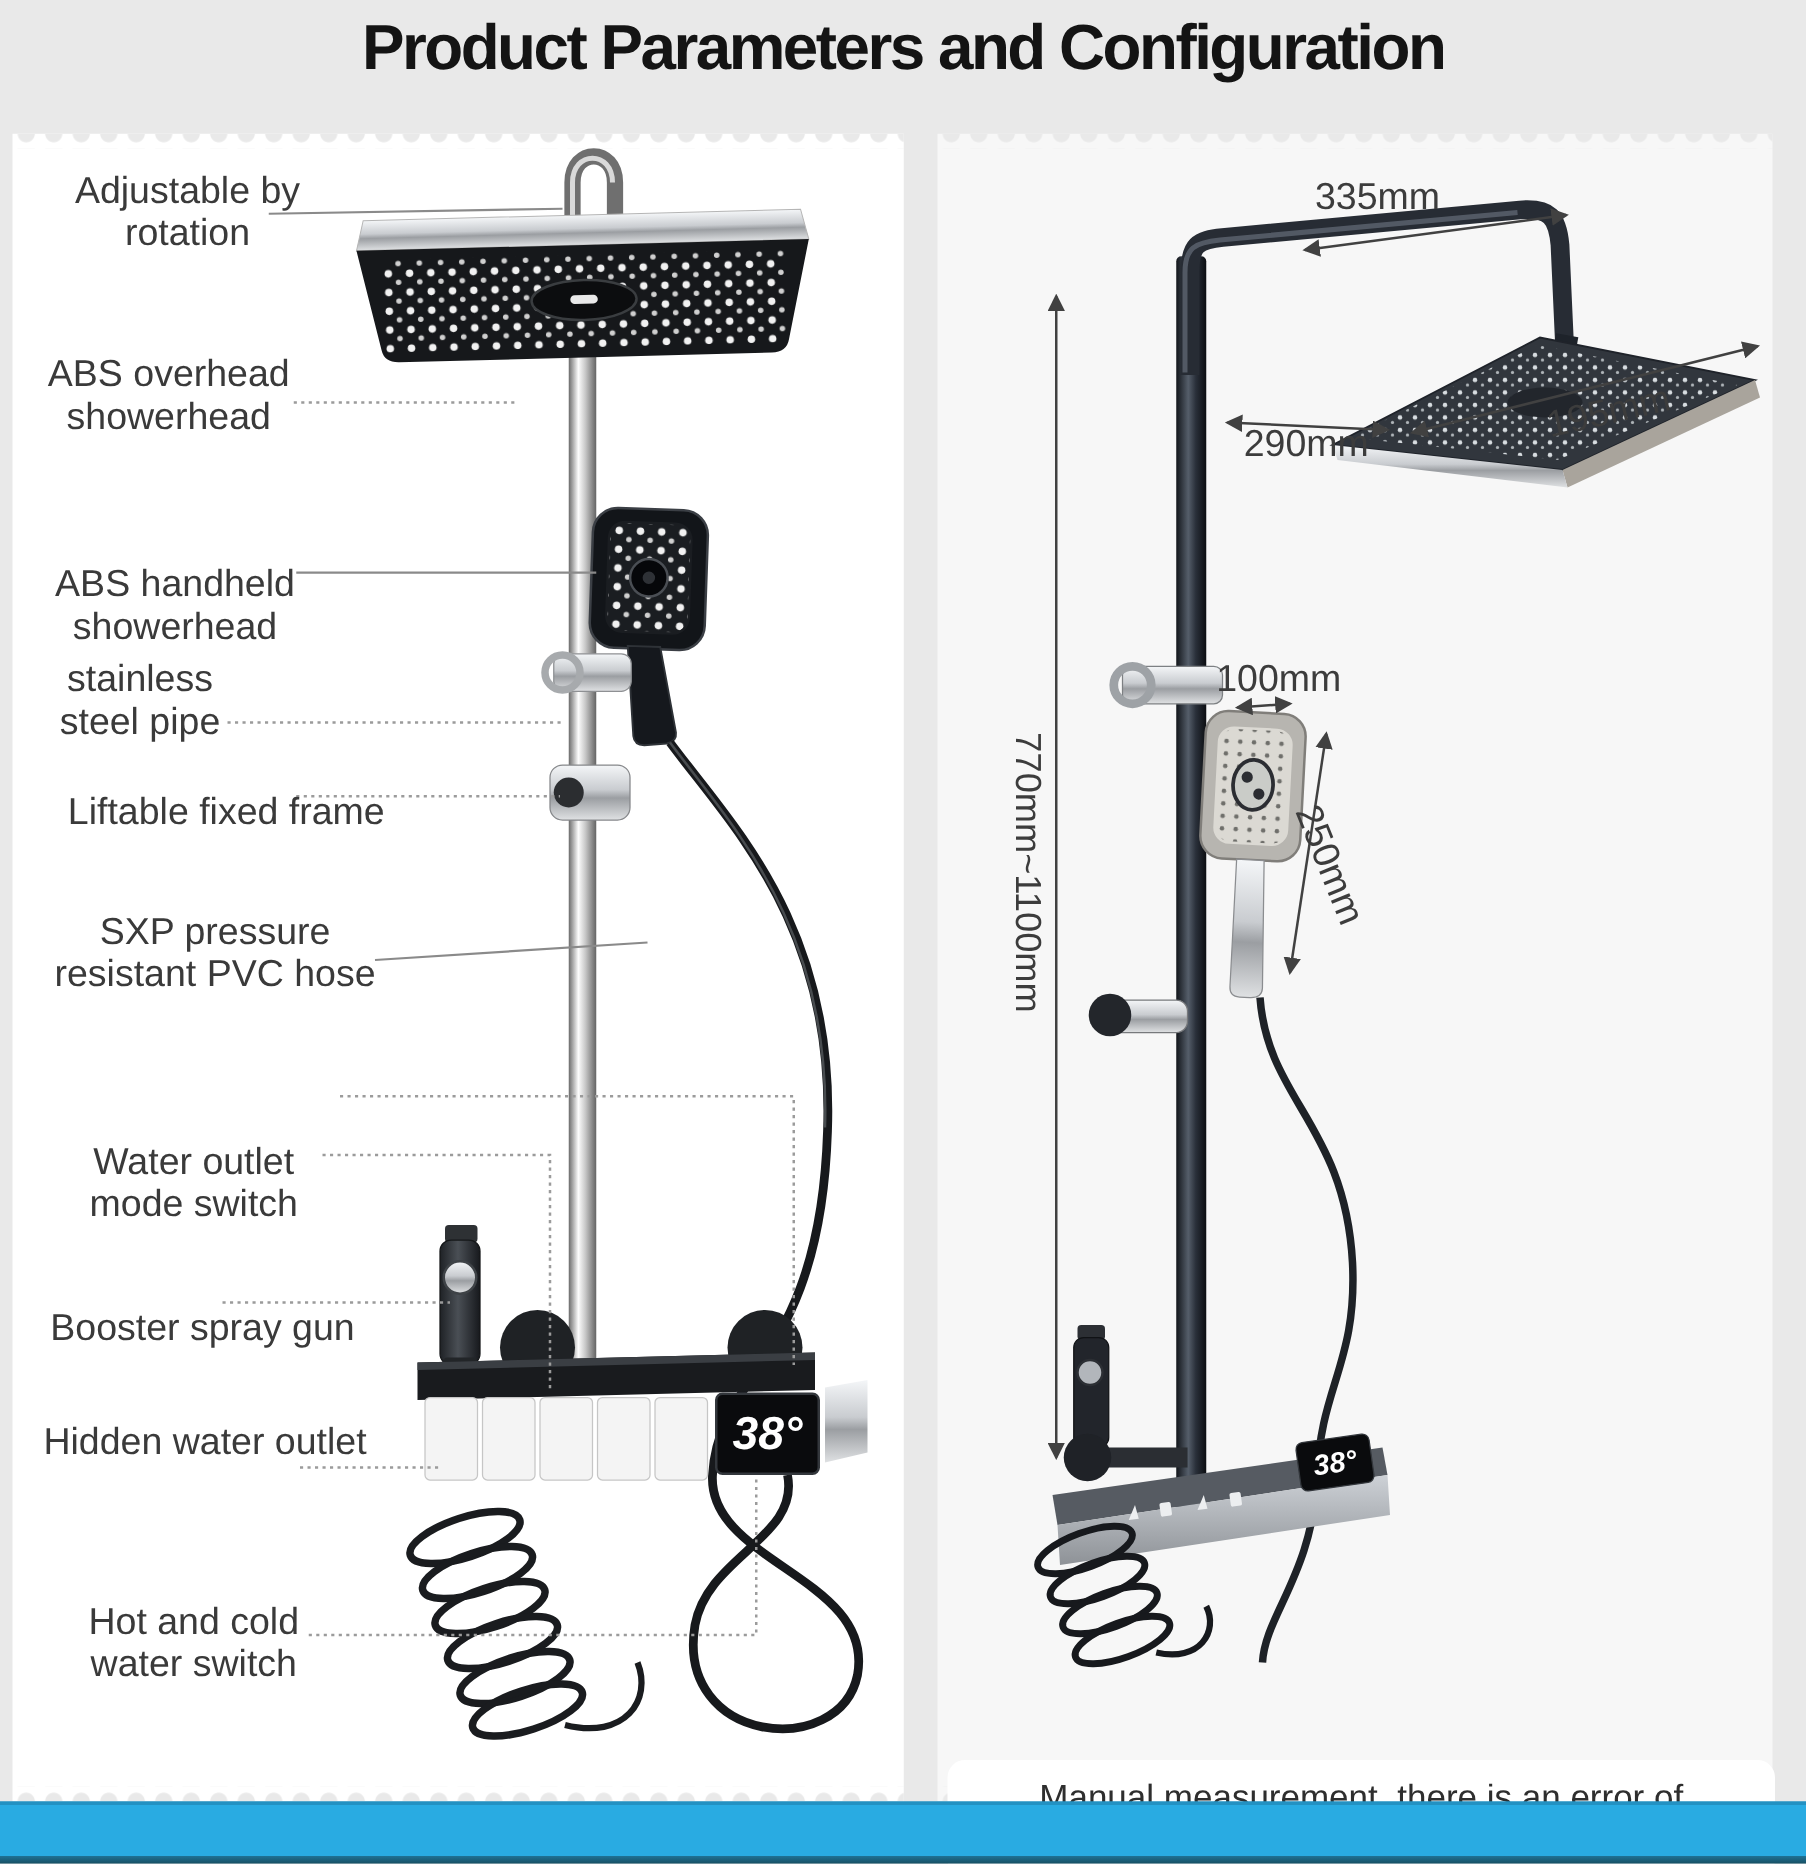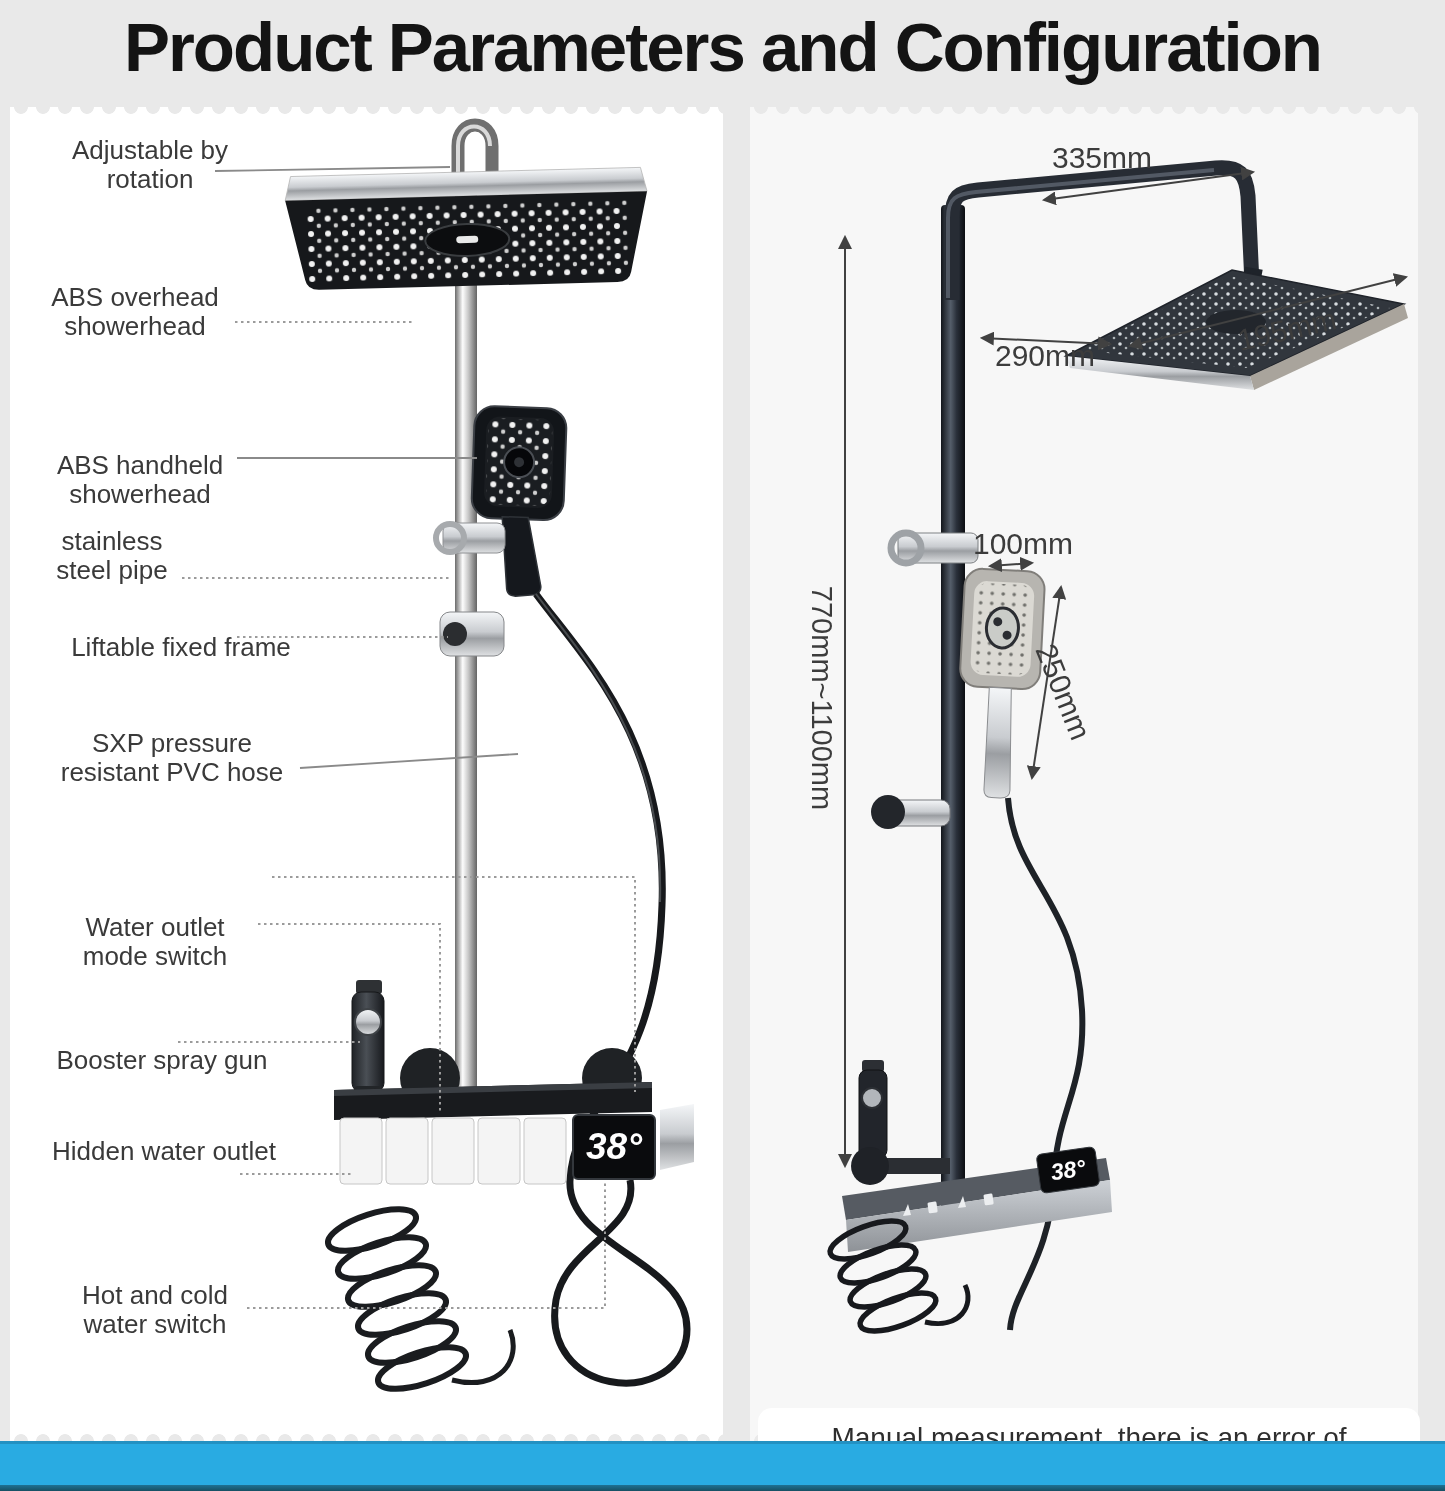--- a/index.html
+++ b/index.html
@@ -1,31 +1,31 @@
 <!DOCTYPE html>
 <html><head>
 <meta charset="utf-8">
 <style>
   html,body{margin:0;padding:0;}
   body{width:1445px;height:1491px;background:#e9e9e9;font-family:"Liberation Sans",sans-serif;overflow:hidden;}
   .stage{position:relative;width:1445px;height:1491px;}
   .page-title{position:absolute;top:8px;left:0;width:1445px;text-align:center;
-    font-size:69px;font-weight:bold;color:#141414;letter-spacing:-2px;white-space:nowrap;}
+    font-size:51px;font-weight:bold;color:#141414;letter-spacing:-2px;white-space:nowrap;}
   .panel{position:absolute;top:107px;height:1334px;}
   .panel-left{left:10px;width:713px;background:#ffffff;}
   .panel-right{left:750px;width:668px;background:#f7f7f7;}
   .panel::before{content:"";position:absolute;left:0;right:0;top:0;height:12px;
     background:radial-gradient(circle 7px at 11px 0px,#e9e9e9 6.5px,rgba(233,233,233,0) 7.2px) repeat-x;
     background-size:22px 12px;}
   .panel::after{content:"";position:absolute;left:0;right:0;bottom:0;height:12px;
     background:radial-gradient(circle 7px at 11px 12px,#e9e9e9 6.5px,rgba(233,233,233,0) 7.2px) repeat-x;
     background-size:22px 12px;}
   svg.art{position:absolute;left:0;top:0;pointer-events:none;}
   .lbl{position:absolute;transform:translateX(-50%);text-align:center;color:#3a3a3a;
-    font-size:26px;line-height:1.13;white-space:pre-line;}
+    font-size:30px;line-height:1.13;white-space:pre-line;}
   .lbl.oneline{white-space:nowrap;}
   .dim{position:absolute;color:#3c3c3c;font-size:30px;white-space:nowrap;transform:translate(-50%,-50%);}
   .dim.d335{font-size:30px;}
   .dim.rot195{transform:translate(-50%,-50%) rotate(-13deg);}
   .dim.rot250{transform:translate(-50%,-50%) rotate(68deg);}
   .dim.vert{writing-mode:vertical-rl;transform:translate(-50%,-50%);font-size:29px;}
   .display-screen{position:absolute;background:#0a0b0d;border:2px solid #33373c;border-radius:6px;
     color:#ffffff;font-weight:bold;font-style:italic;display:flex;align-items:center;justify-content:center;}
   .display-left{left:572px;top:1114px;width:80px;height:62px;font-size:37px;}
   .display-right{left:1038px;top:1150px;width:58px;height:38px;font-size:23px;transform:rotate(-8deg);border-width:1px;}

